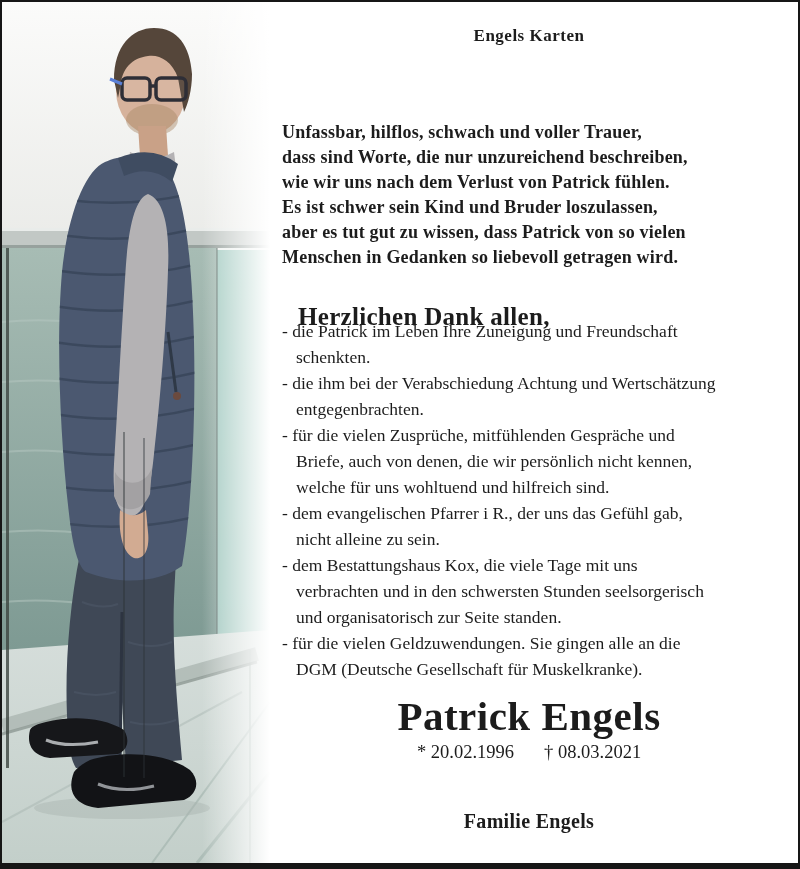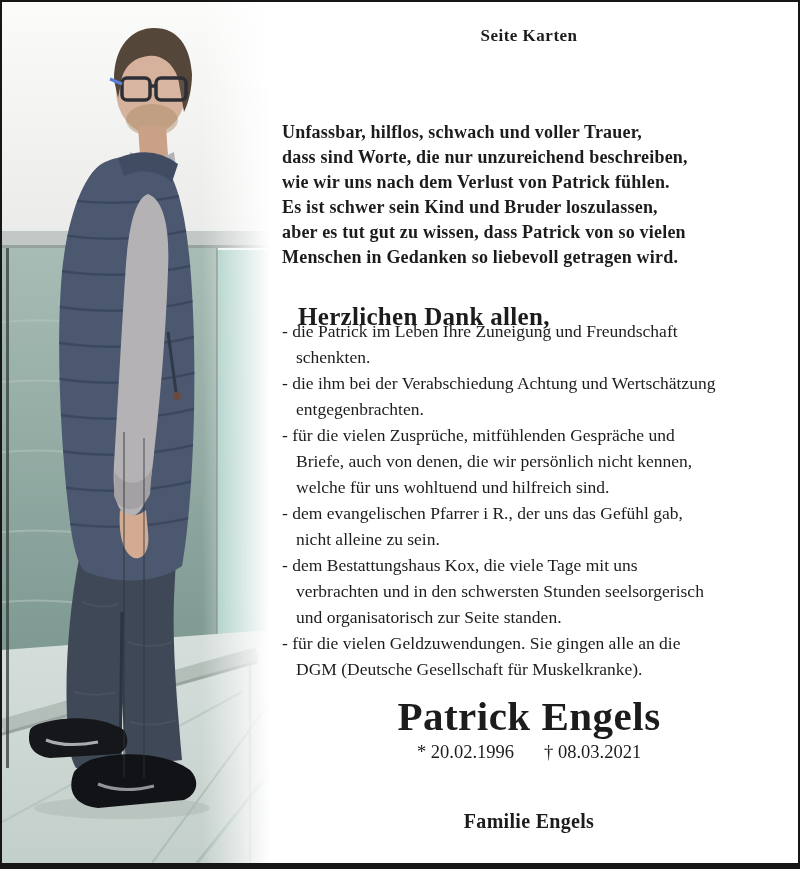--- a/index.html
+++ b/index.html
@@ -182,21 +182,21 @@
       <g>
         <rect x="121" y="430" width="2" height="345" fill="#2c3236" opacity="0.45"></rect>
         <rect x="141" y="436" width="2" height="340" fill="#2c3236" opacity="0.4"></rect>
       </g>
 
       <rect x="200" y="0" width="68" height="861" fill="url(#fadeR)"></rect>
     </svg>
   </div>
 
   <div class="text-col">
-    <div class="statt">Seite Karten</div>
+    <div class="statt">Engels Karten</div>
 
 
     <p class="intro">Unfassbar, hilflos, schwach und voller Trauer,
 dass sind Worte, die nur unzureichend beschreiben,
 wie wir uns nach dem Verlust von Patrick fühlen.
 Es ist schwer sein Kind und Bruder loszulassen,
 aber es tut gut zu wissen, dass Patrick von so vielen
 Menschen in Gedanken so liebevoll getragen wird.</p>
 
     <h2 class="thanks">Herzlichen Dank allen,</h2>

